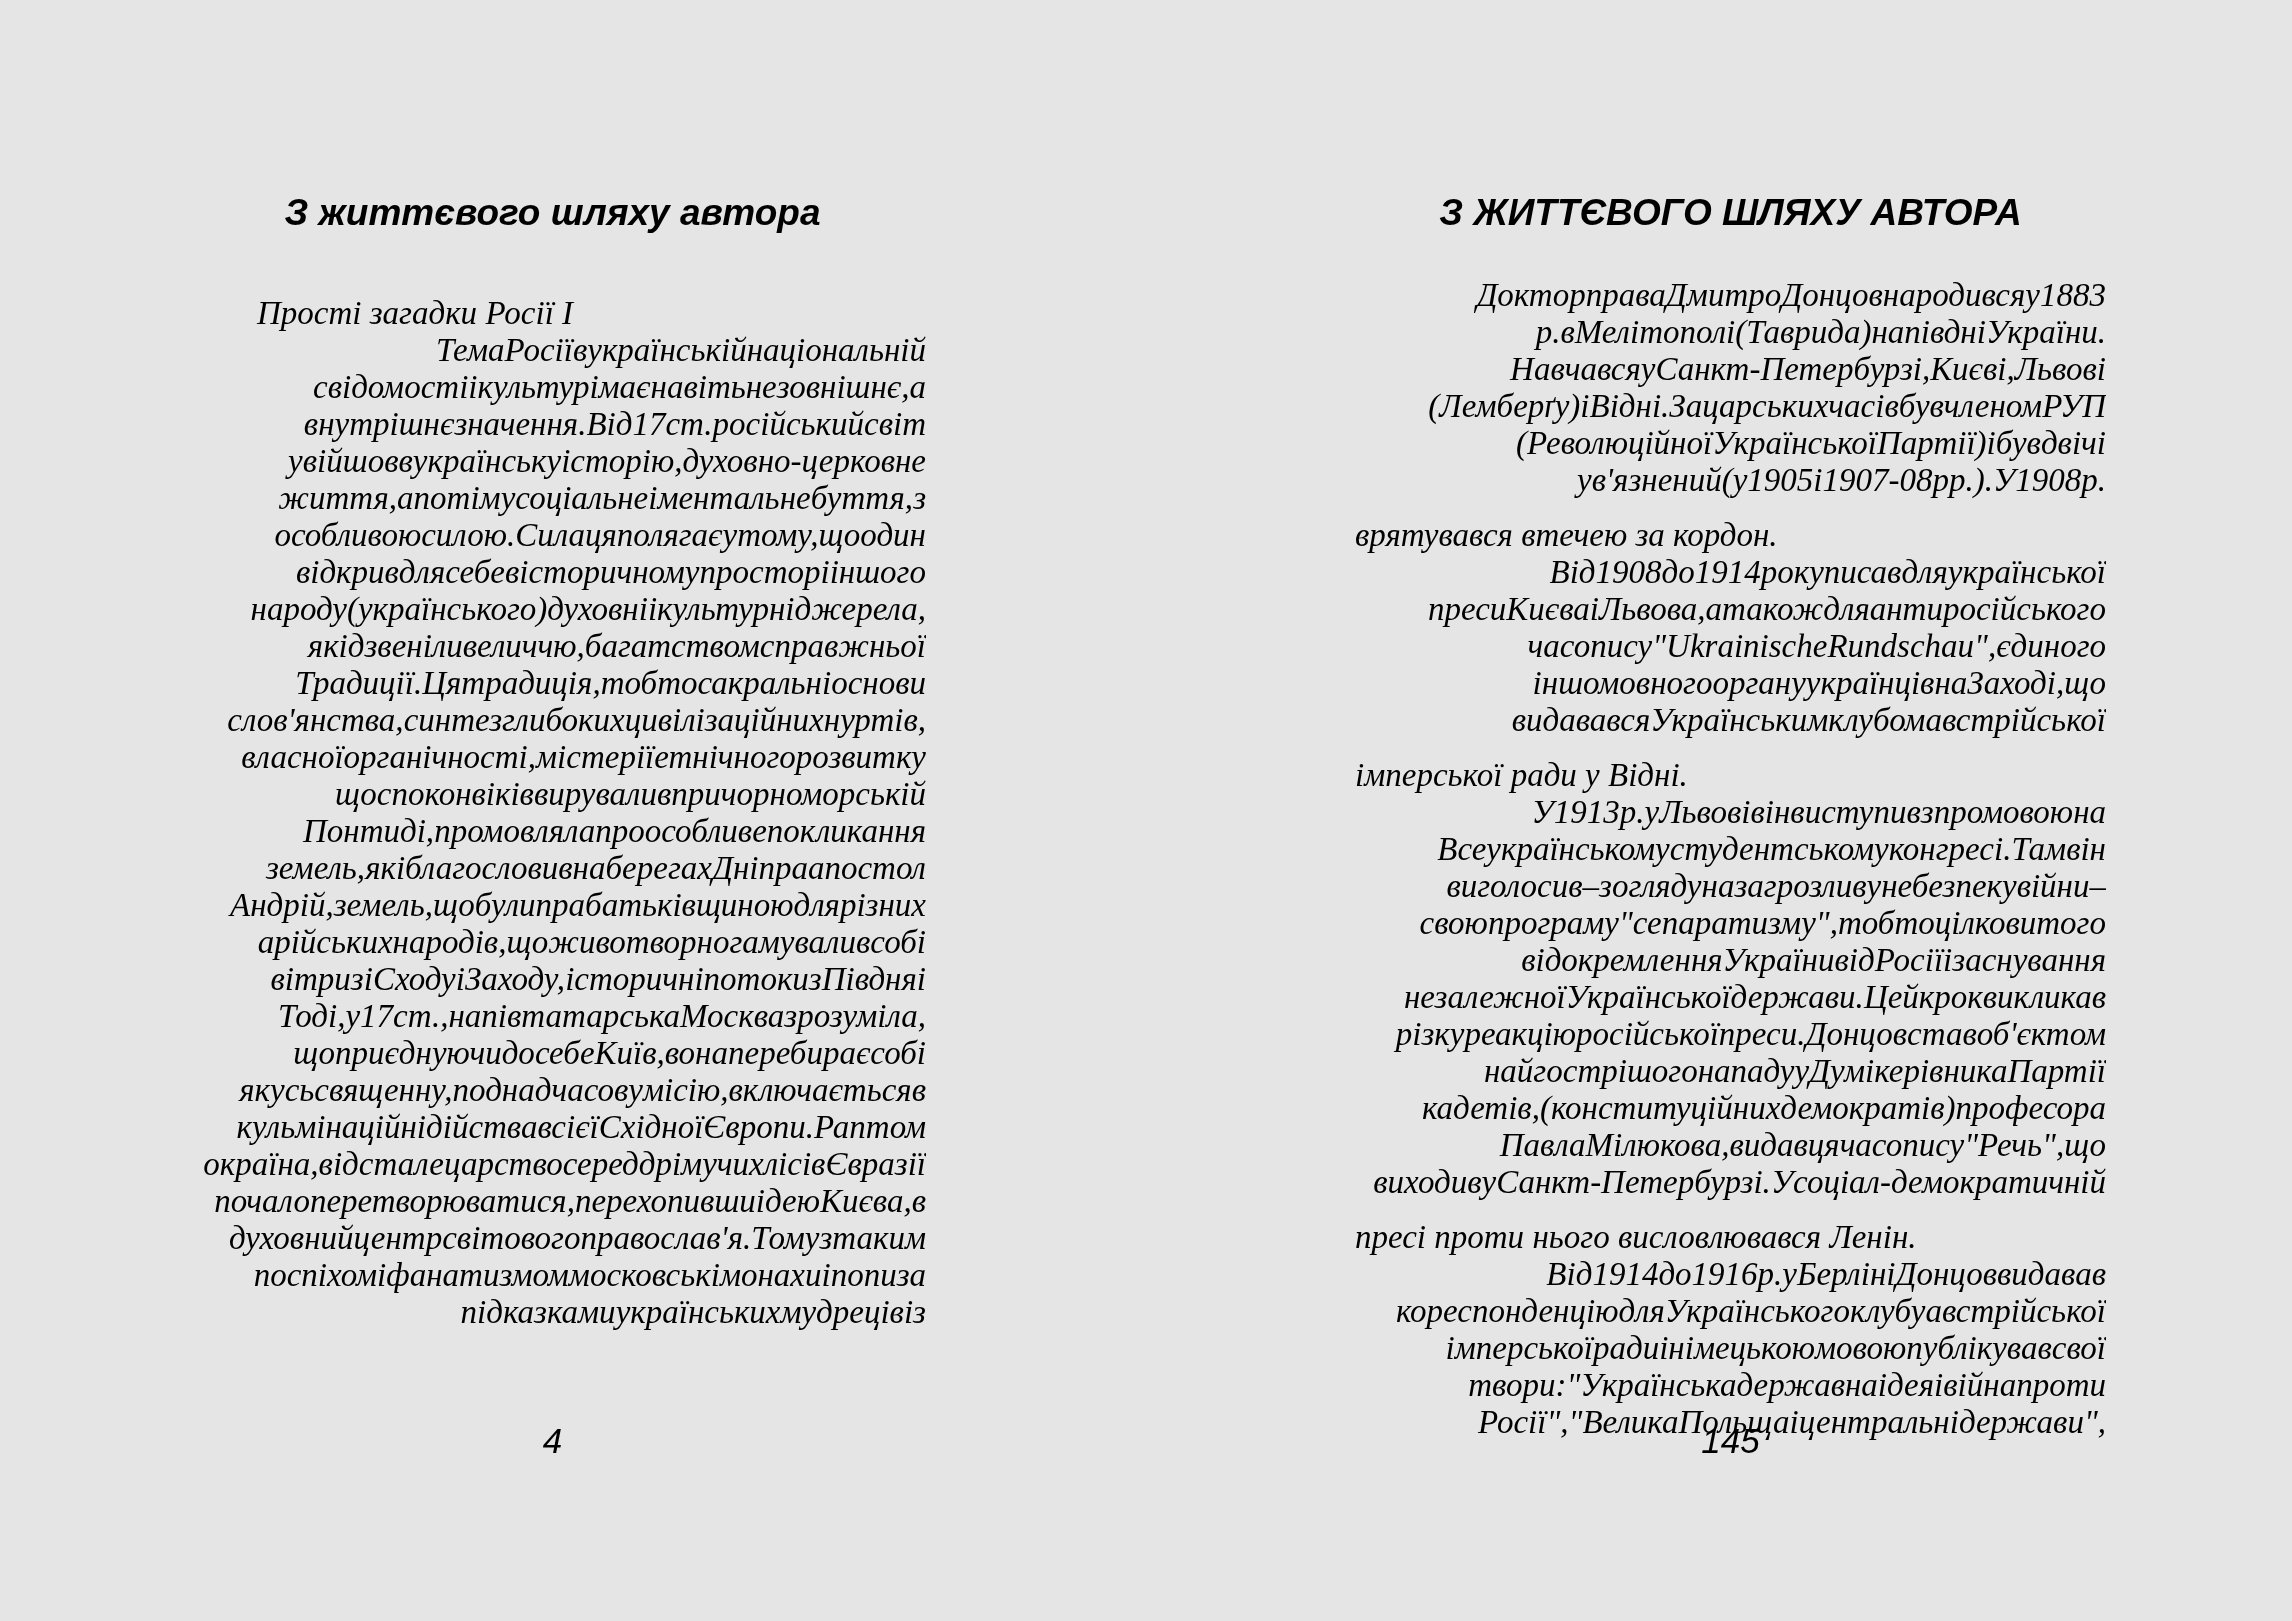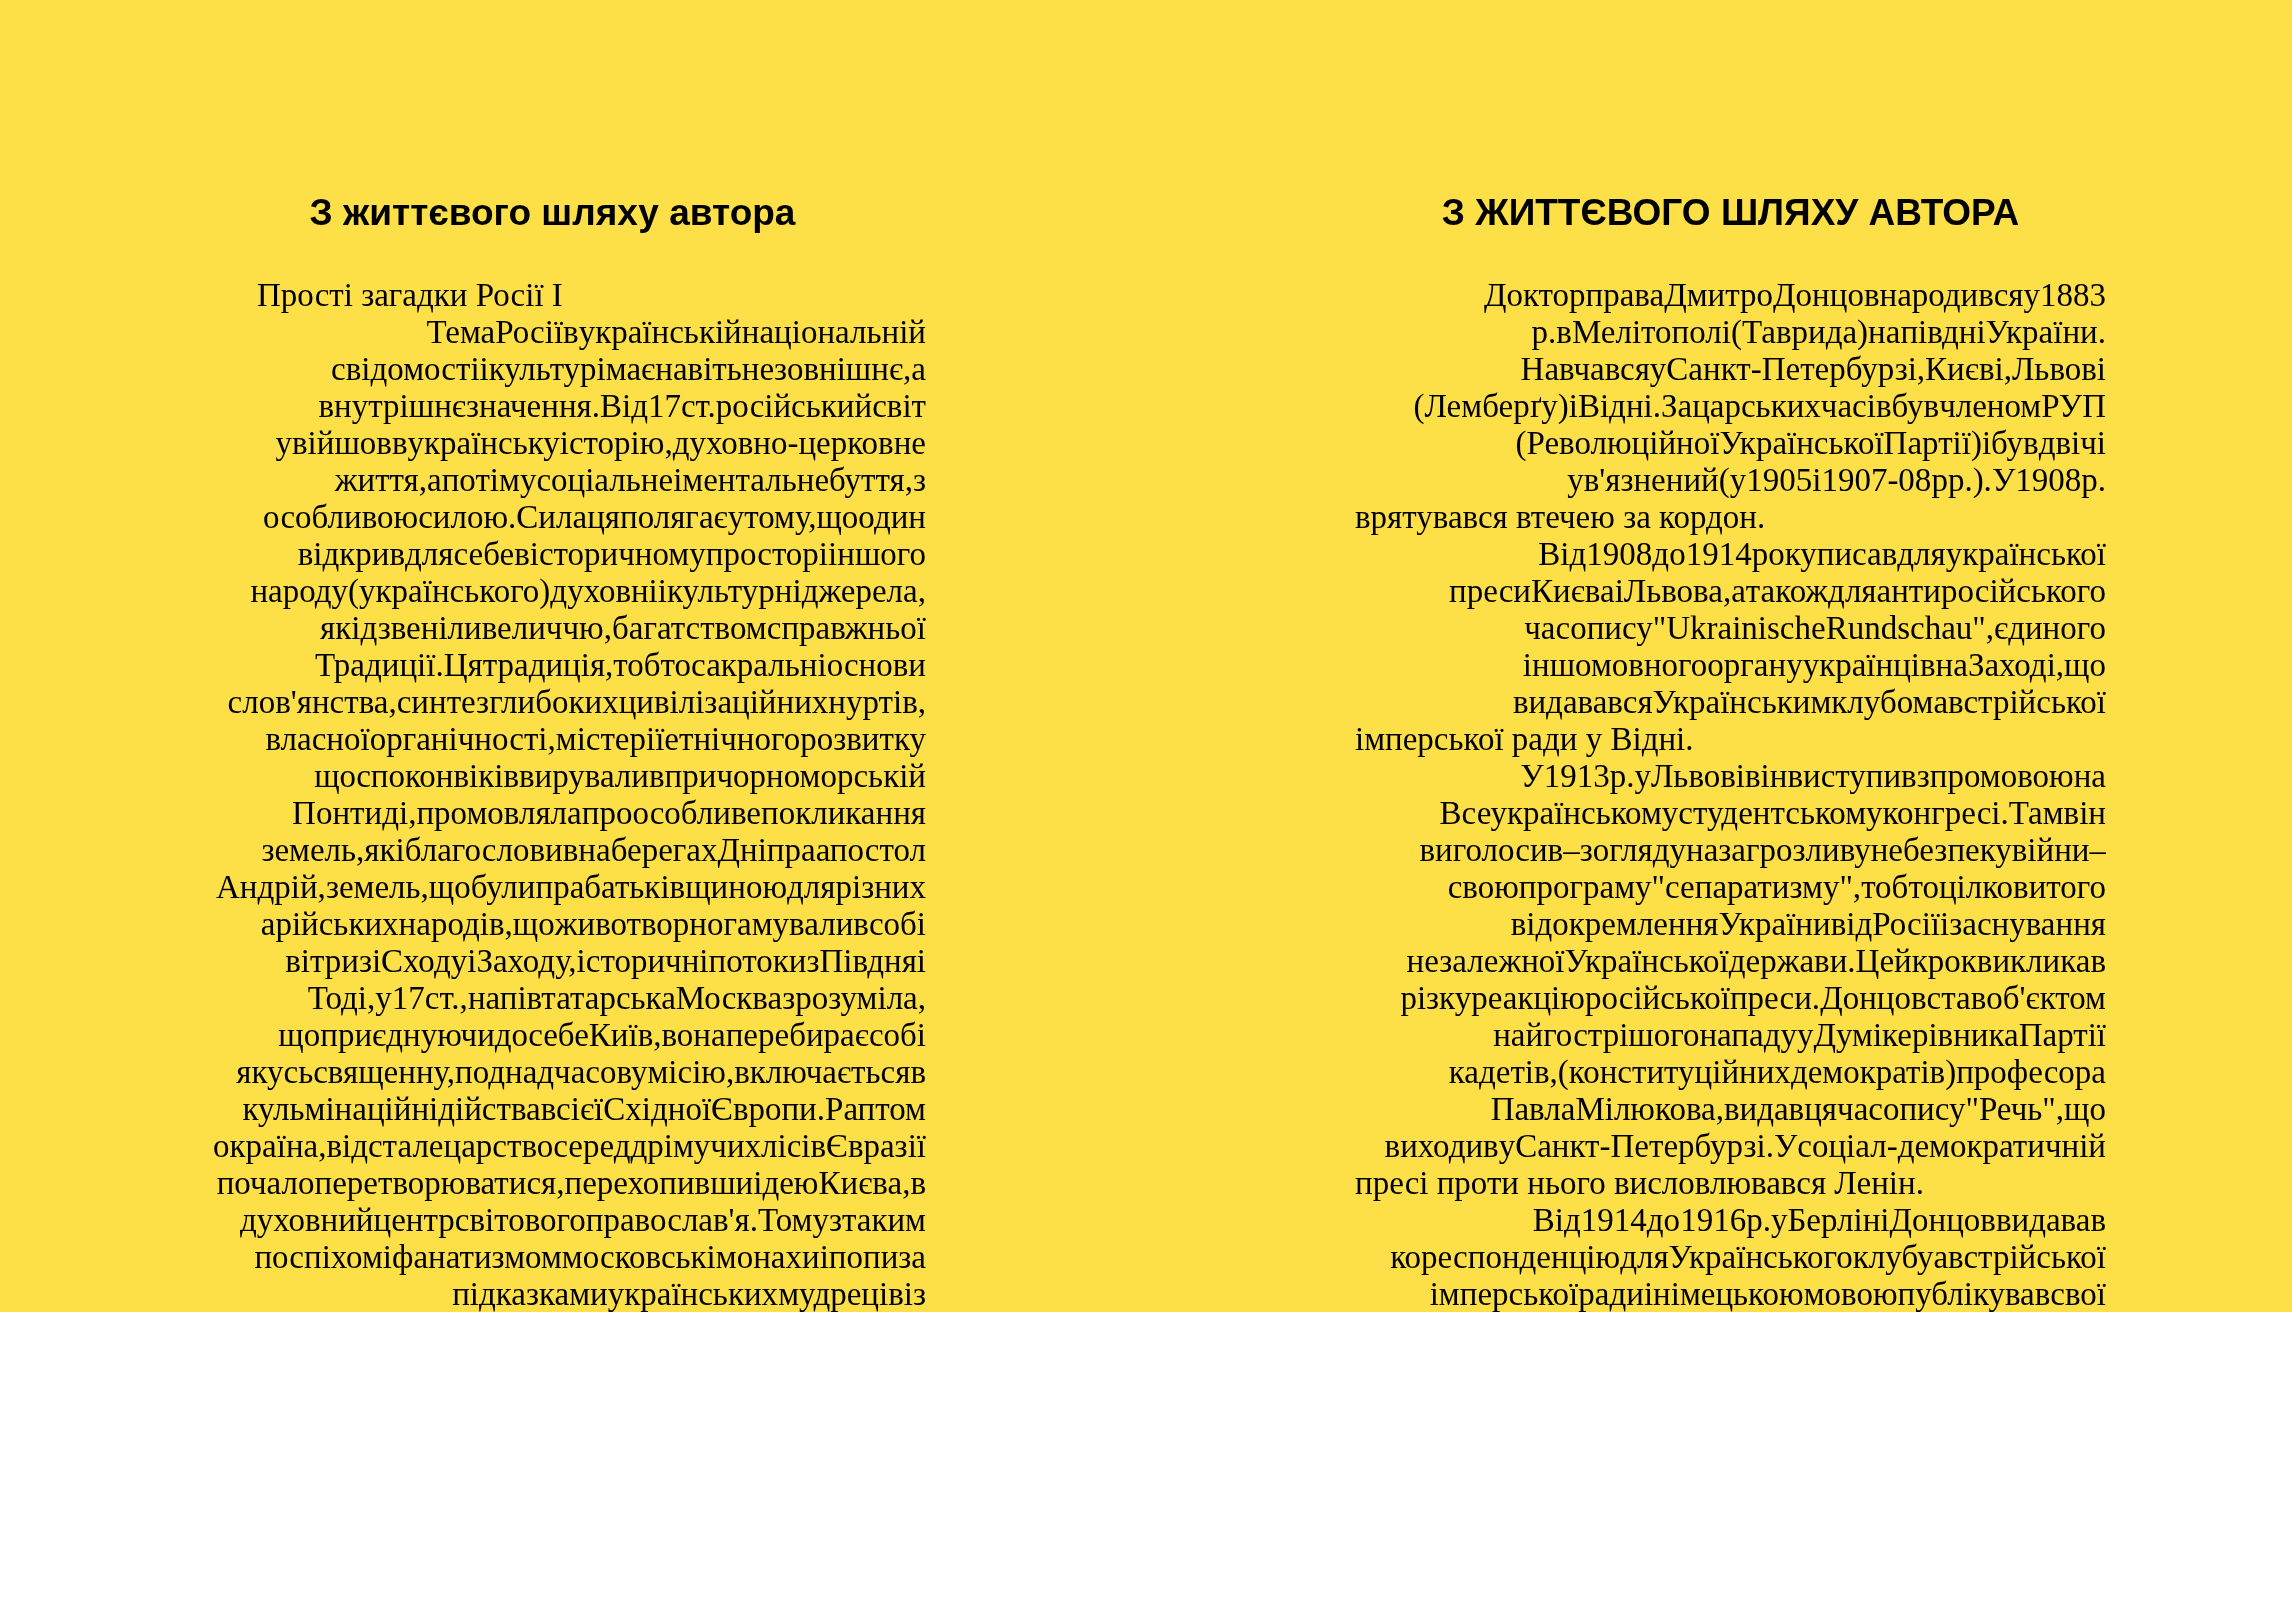--- a/index.html
+++ b/index.html
@@ -1,22 +1,23 @@
 <!DOCTYPE html>
 <html><head>
 <meta charset="utf-8">
 <style>
   html, body { margin: 0; padding: 0; background: #ffffff; }
   #screenshot {
     position: relative;
     width: 2293px;
-    height: 1312px;
-    background: #fde047;
+    height: 1621px;
+    background: #e5e5e5;
     color: #000000;
     overflow: hidden;
+    font-style: italic;
   }
   .page { position: absolute; top: 0; height: 100%; }
   #page-left  { left: 179px;  width: 747px; }
   #page-right { left: 1355px; width: 751px; }
 
   .page-title {
     position: absolute;
     top: 190px;
     left: 0;
     width: 100%;
@@ -40,21 +41,21 @@
     color: #000000;
   }
   .line {
     display: flex;
     justify-content: flex-end;
     align-items: baseline;
     height: 37px;
     overflow: hidden;
     white-space: nowrap;
   }
-  .line.noj { justify-content: flex-start; gap: 0.25em; }
+  .line.noj { justify-content: flex-start; gap: 0.25em; margin-top: 18px; }
   .line.indent > span:first-child { padding-left: 78px; }
 
   .page-number {
     position: absolute;
     top: 1421px;
     left: 0;
     width: 100%;
     text-align: center;
     font-family: "Liberation Sans", sans-serif;
     font-size: 35px;

